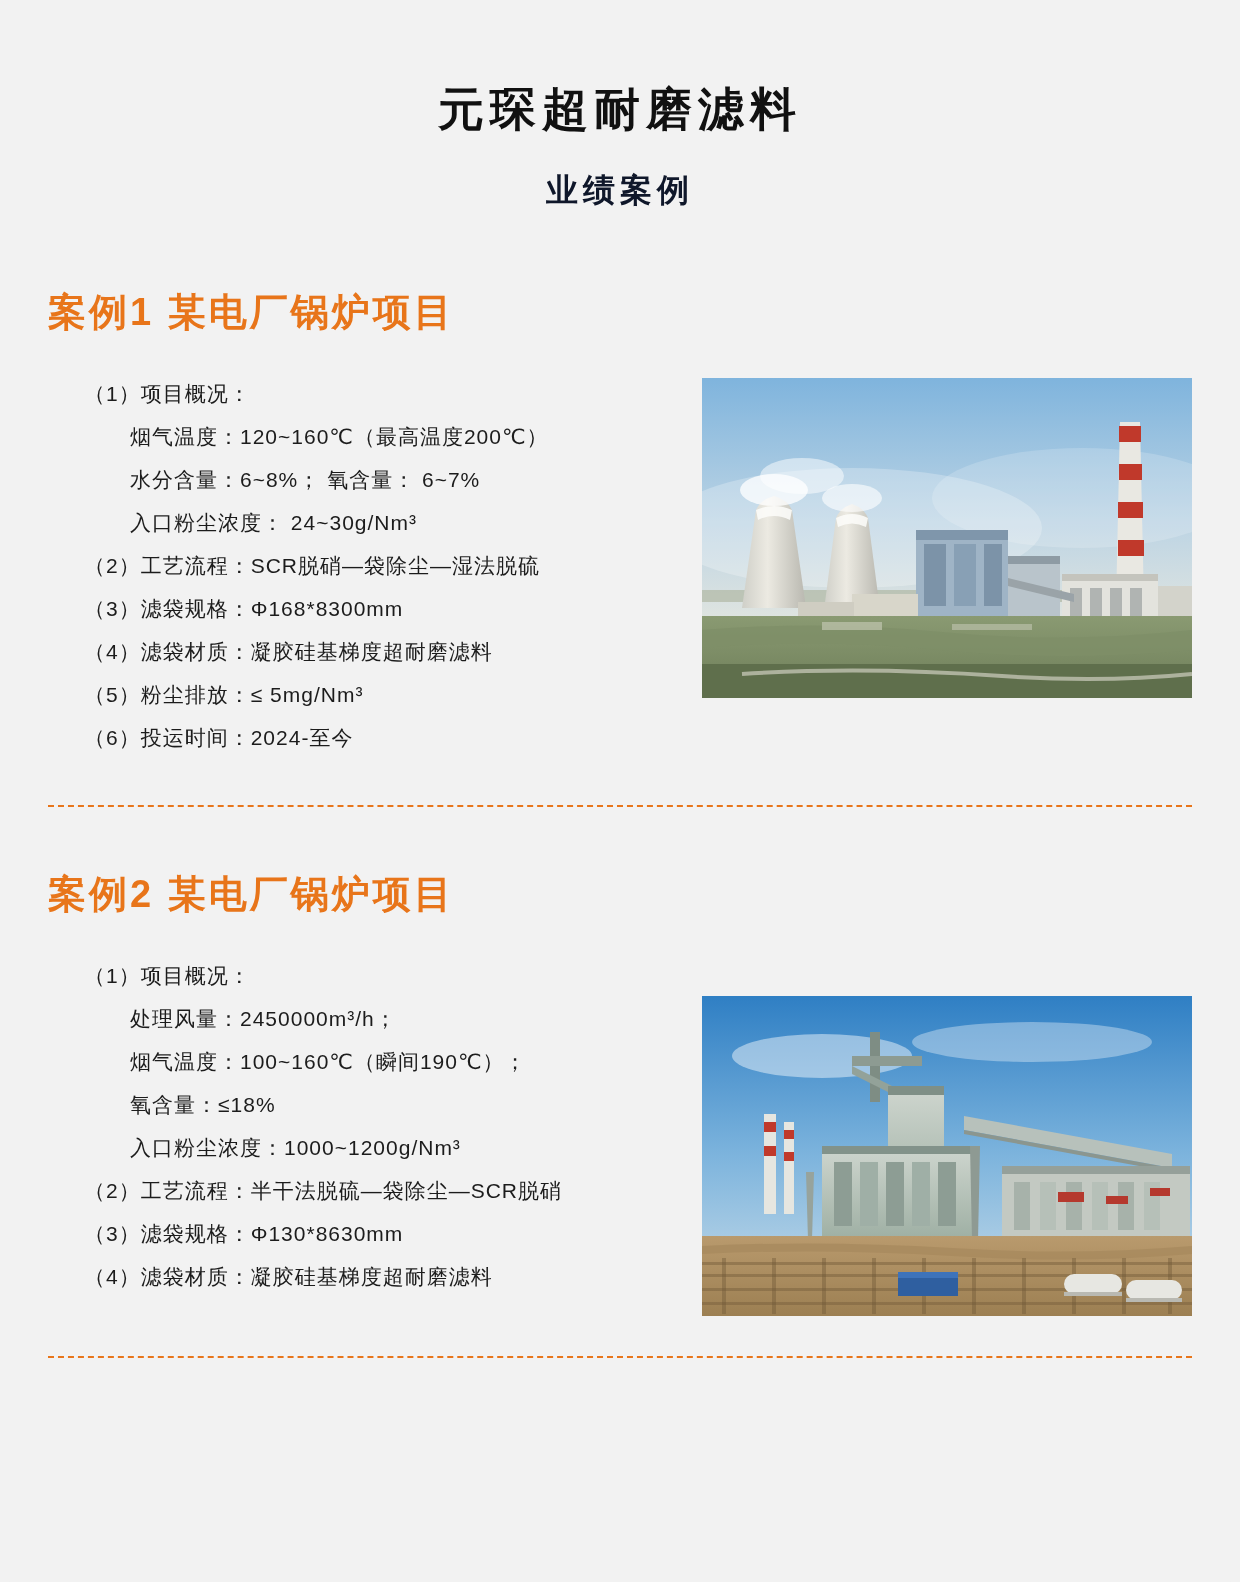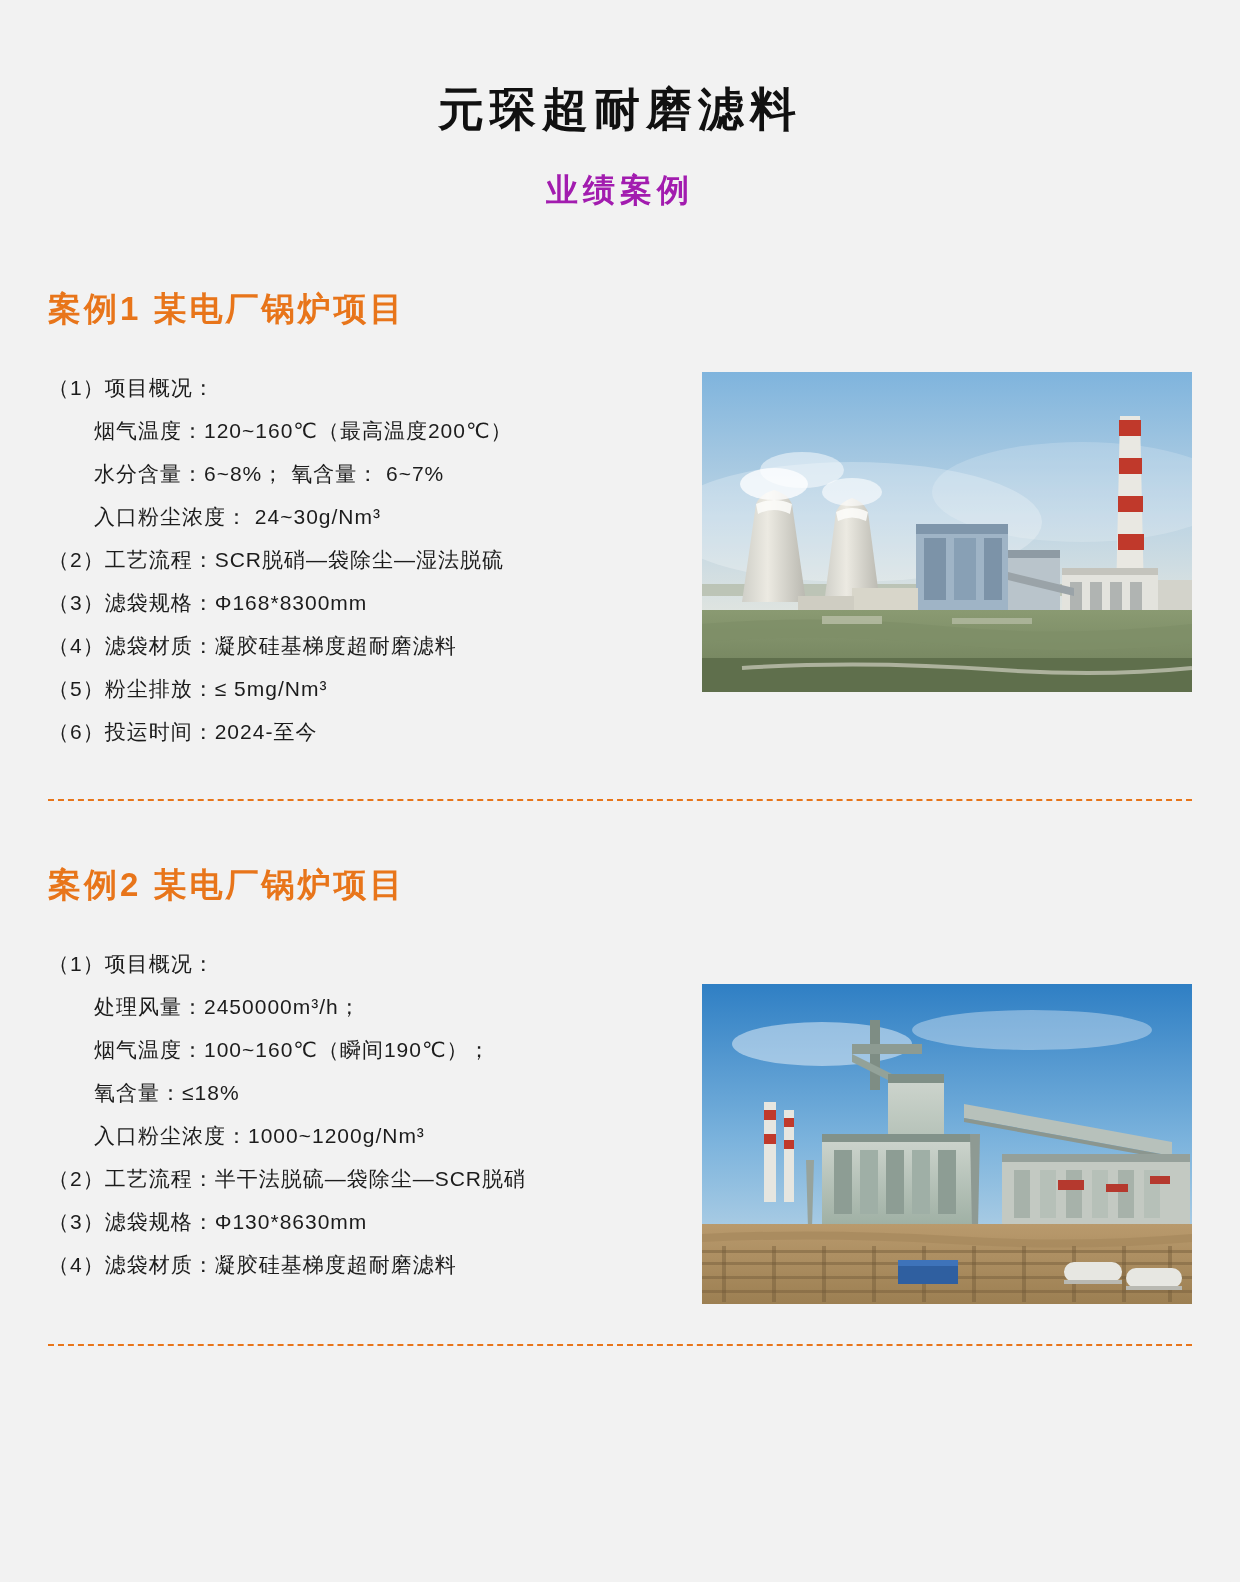--- a/index.html
+++ b/index.html
@@ -30,40 +30,41 @@
     letter-spacing: 6px;
     color: #111111;
     padding-top: 84px;
     line-height: 1.1;
   }
   .doc-subtitle {
     text-align: center;
     font-size: 32px;
     font-weight: bold;
     letter-spacing: 5px;
-    color: #a21caf;
+    color: #0f172a;
     margin-top: 34px;
   }
   .case-block {
     margin-top: 74px;
     position: relative;
   }
   .case-block.second {
     margin-top: 62px;
   }
   .case-heading {
-    font-size: 33px;
+    font-size: 38px;
     font-weight: bold;
     color: #e8751a;
     letter-spacing: 3px;
     margin-bottom: 34px;
   }
   .case-body {
     position: relative;
     min-height: 330px;
+    margin-left: 36px;
   }
   .lines {
     width: 680px;
   }
   .line {
     font-size: 21px;
     line-height: 43px;
     color: #1c1c1c;
     letter-spacing: 1px;
     white-space: nowrap;

